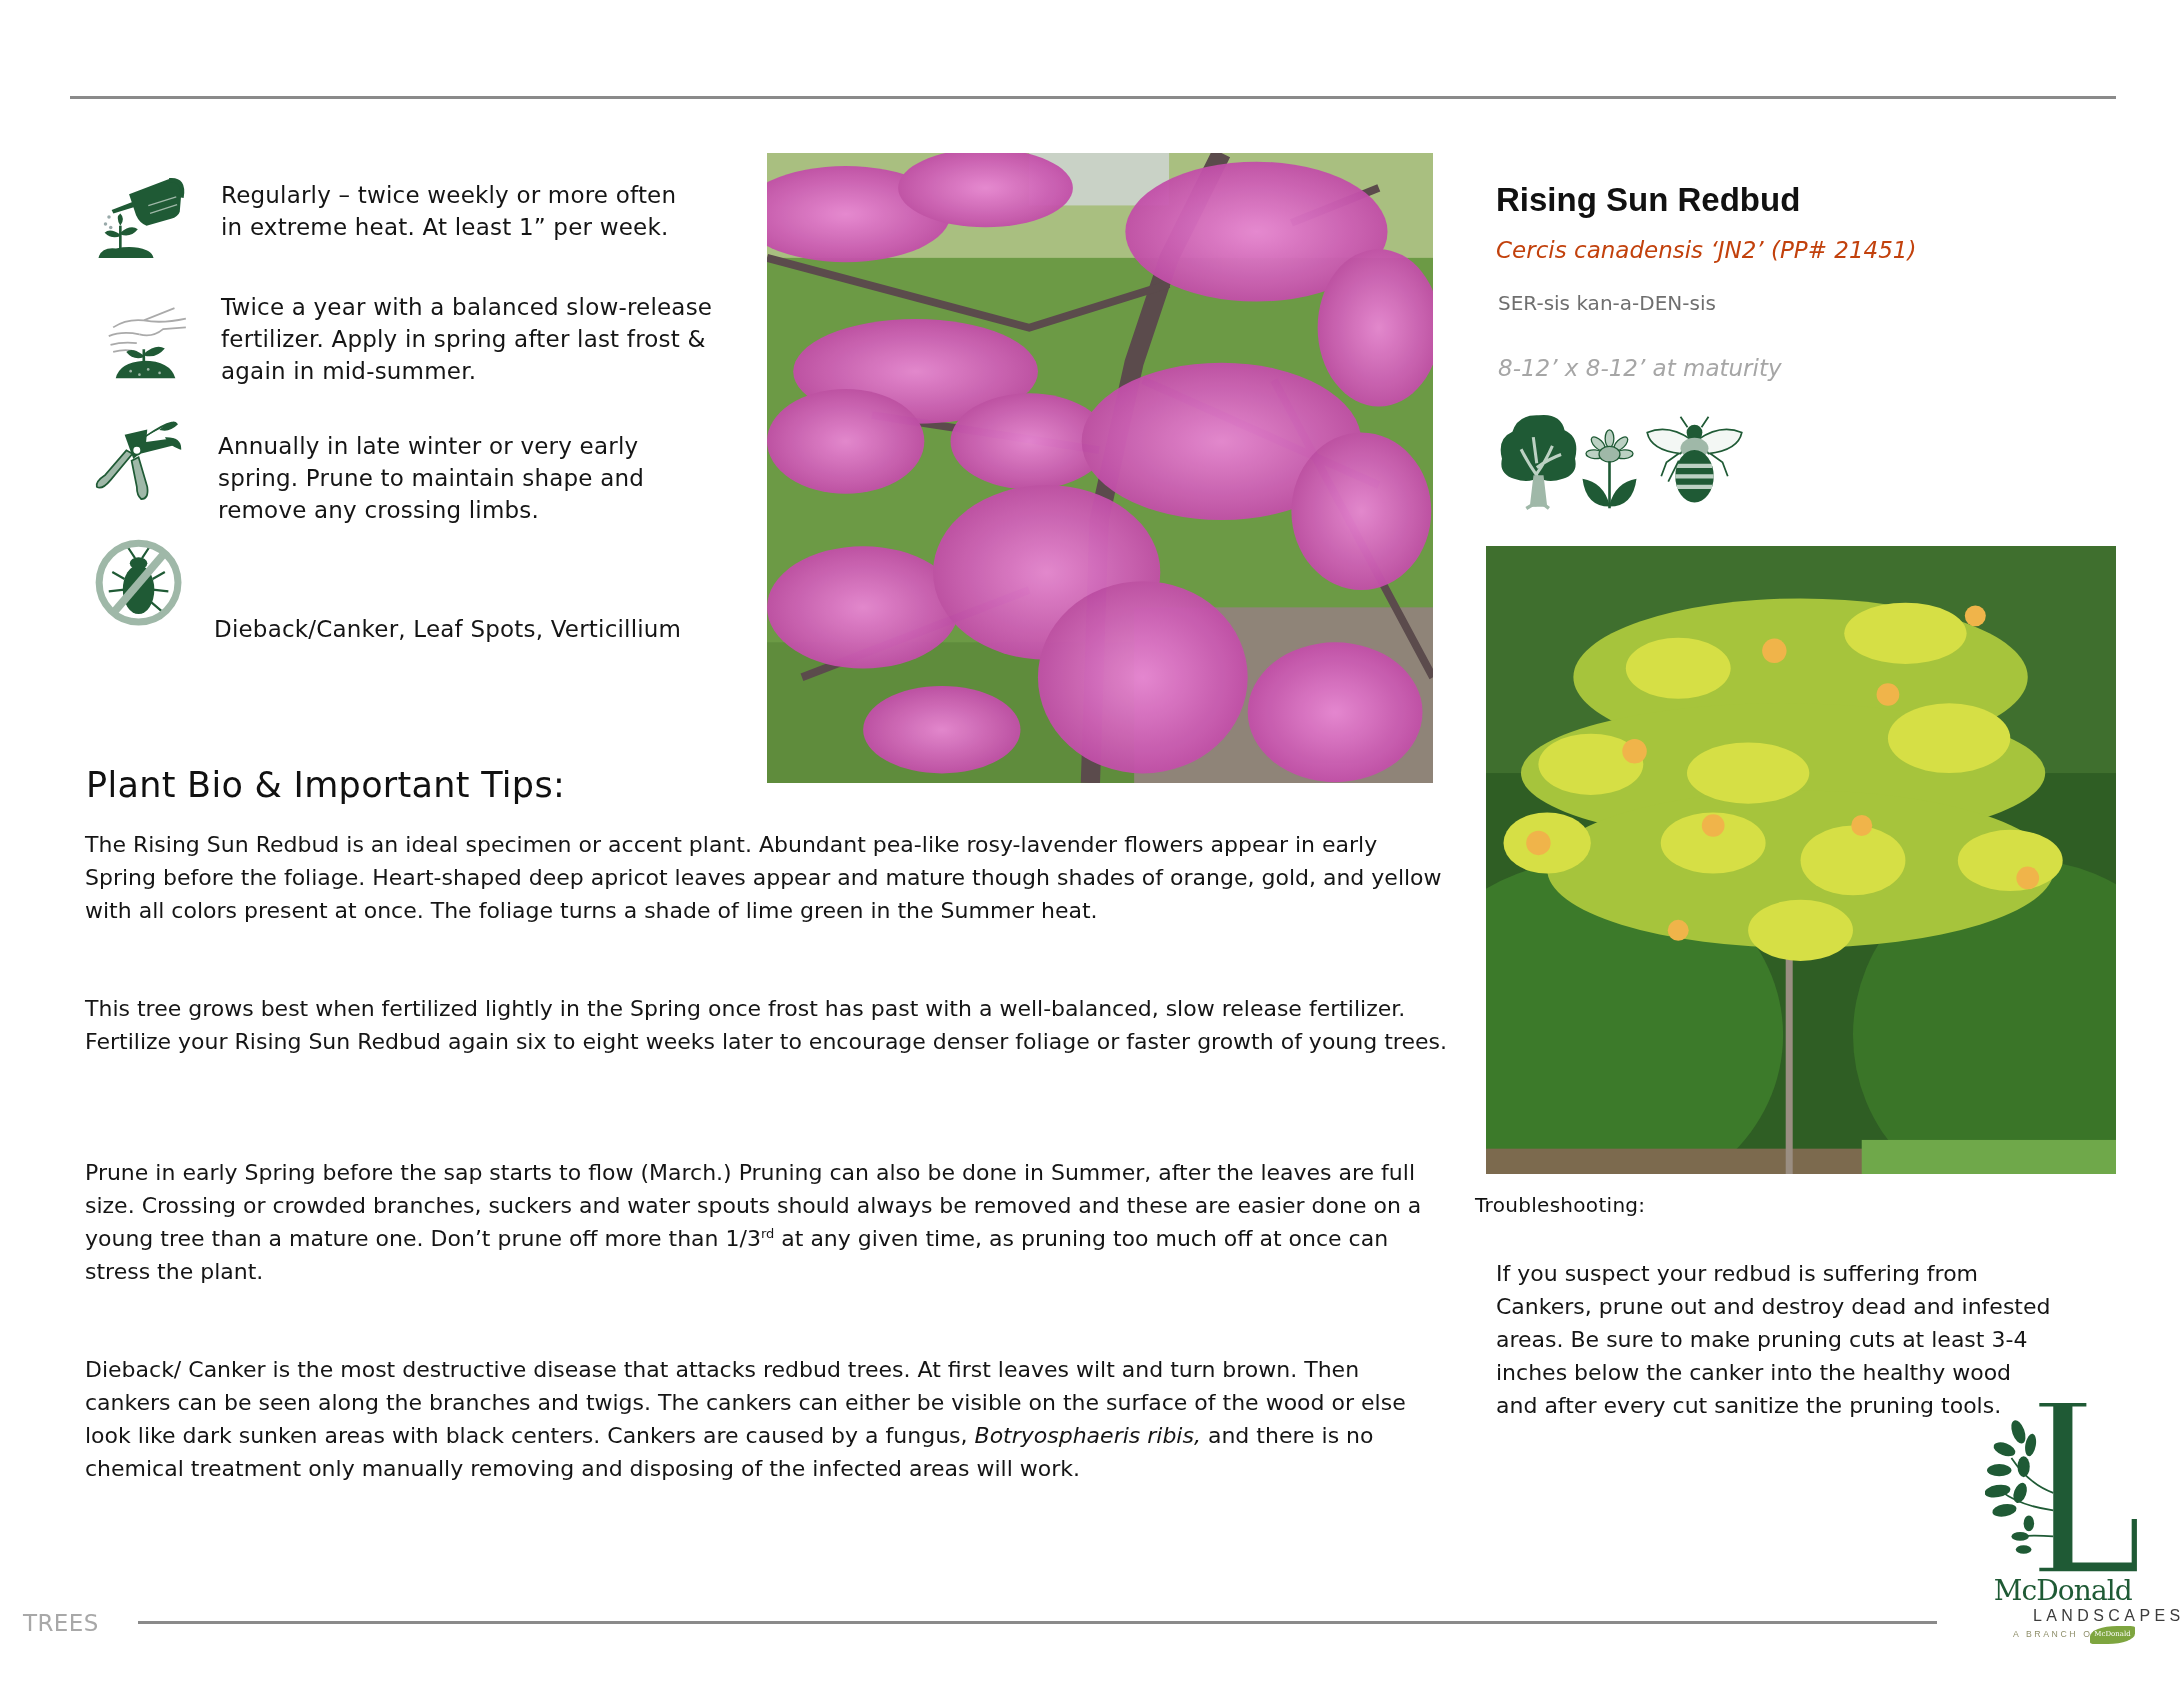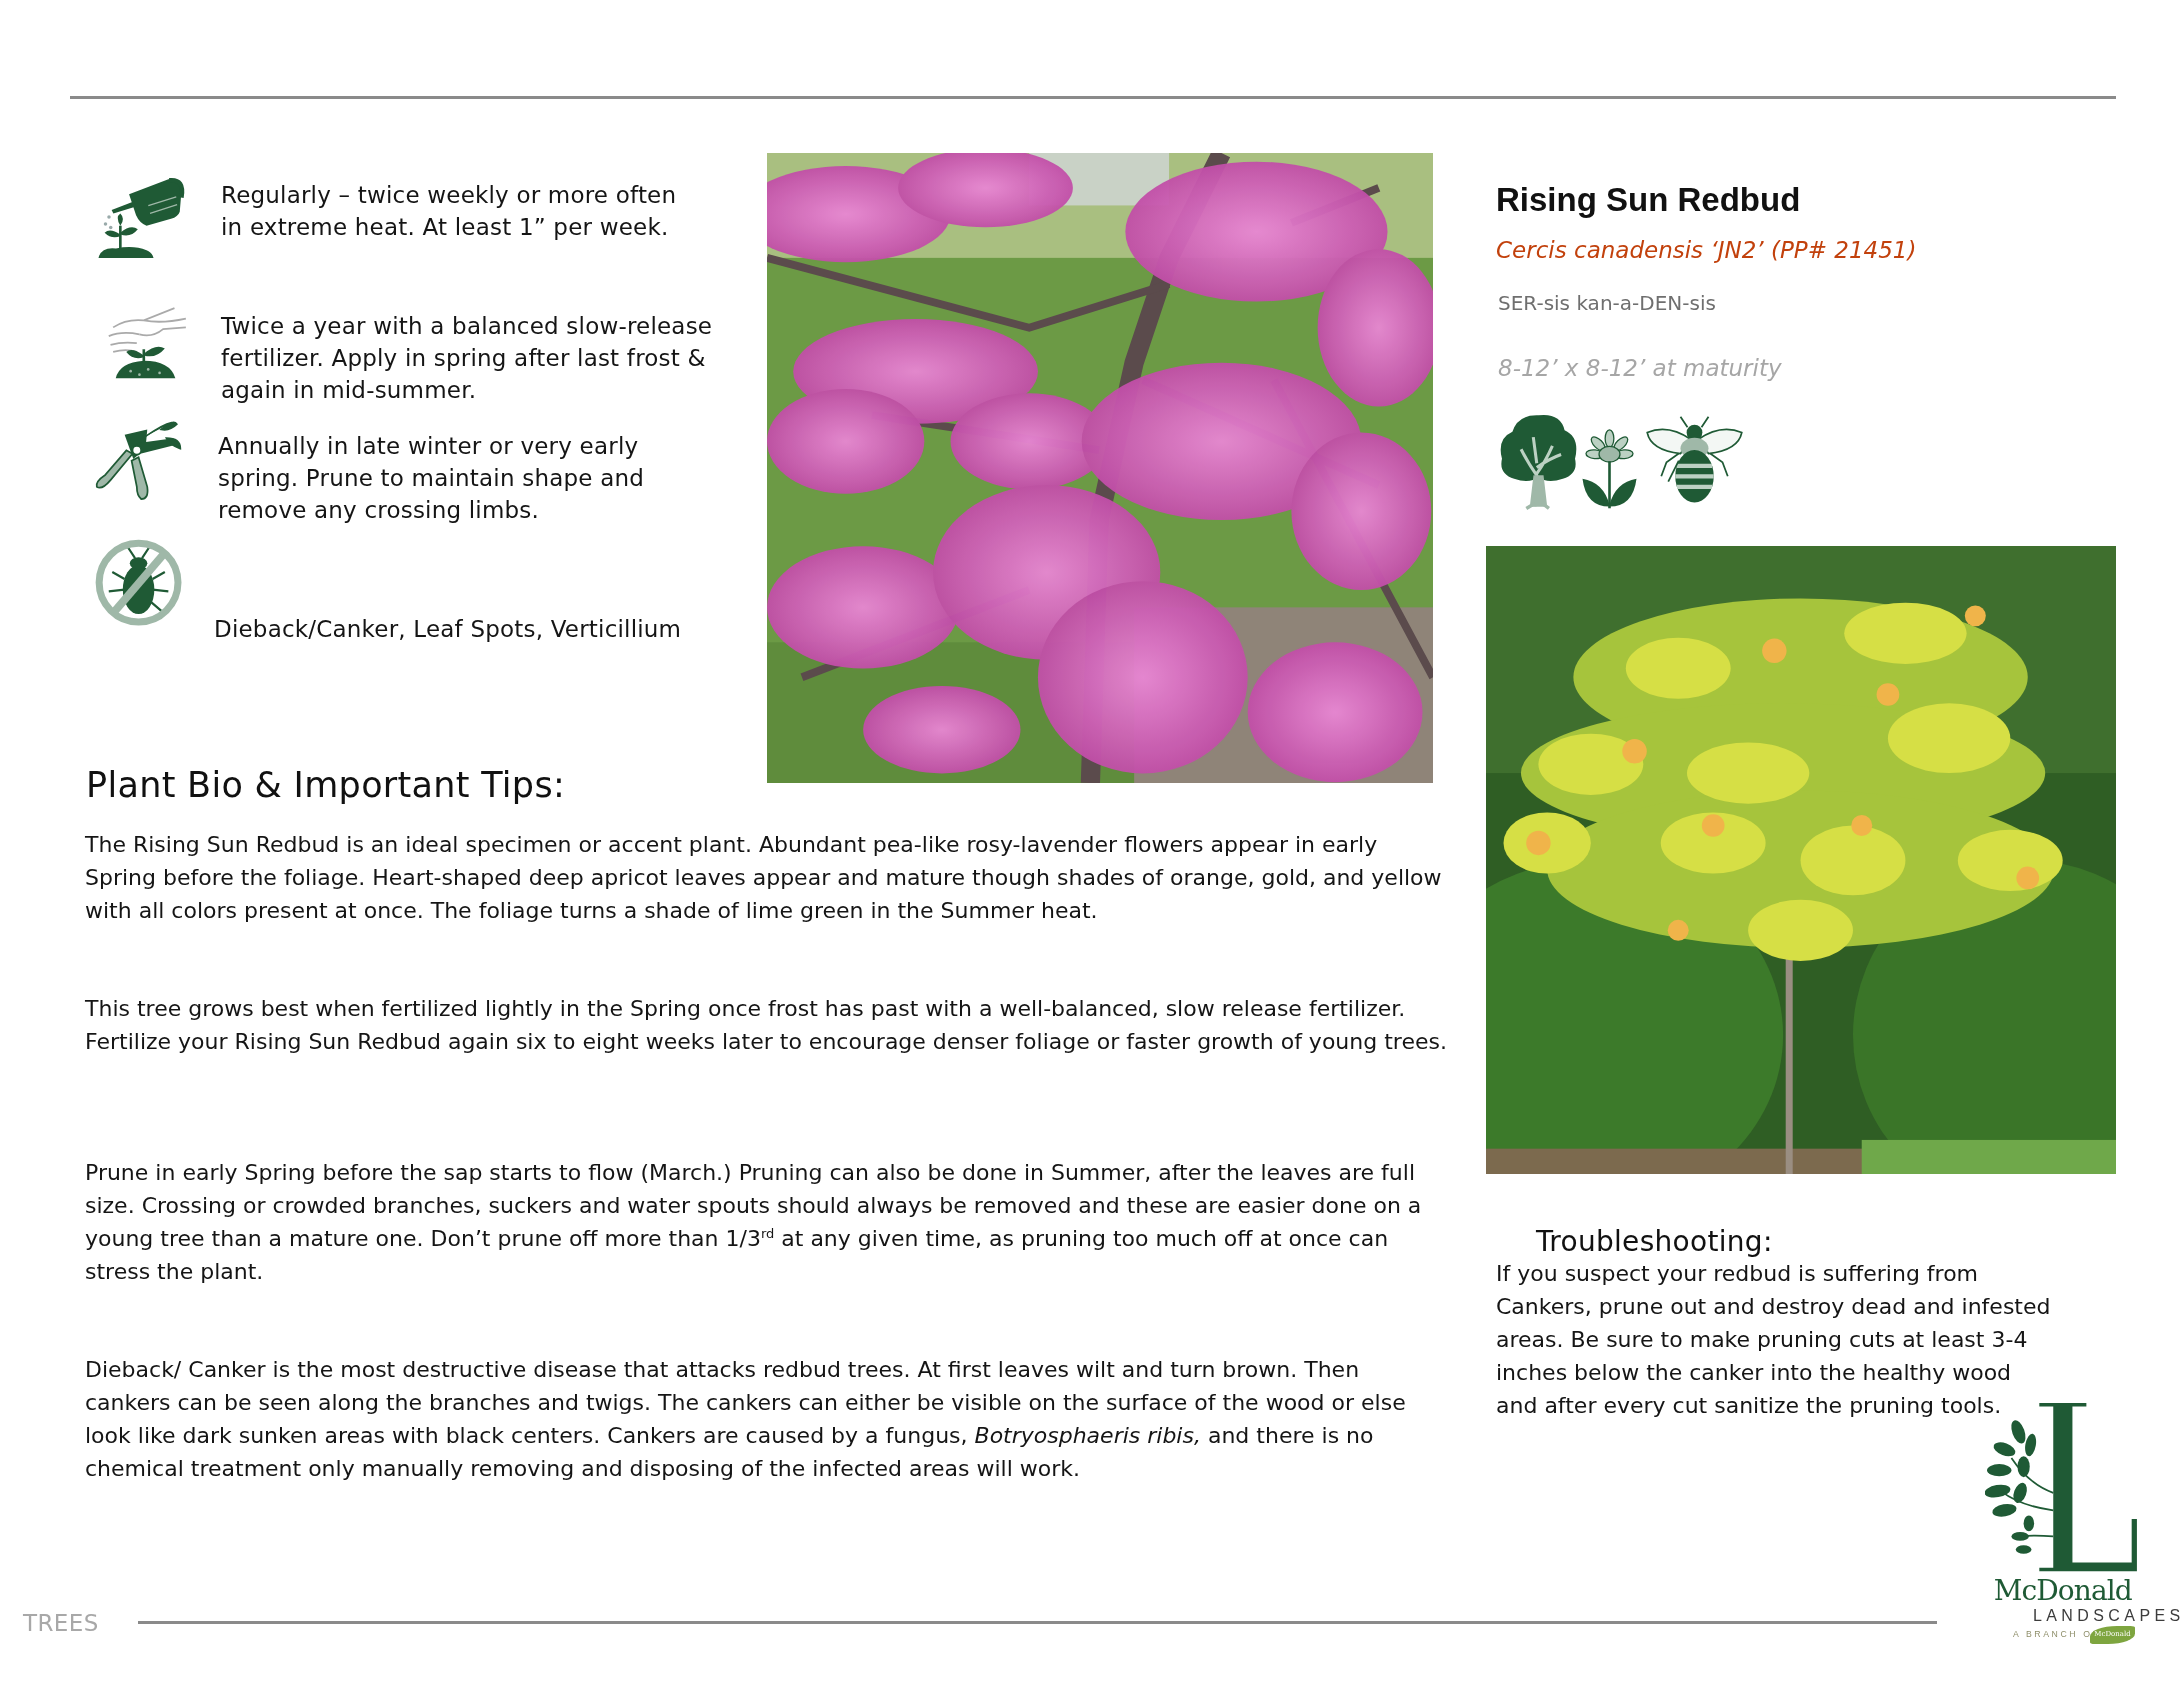--- a/index.html
+++ b/index.html
@@ -64,21 +64,21 @@
     <path d="M45 38 Q60 42 72 32 L98 30" stroke="#aaa" stroke-width="2" fill="none"></path>
     <path d="M50 80 L50 55" stroke="#1f5a35" stroke-width="3"></path>
     <path d="M50 62 Q36 52 30 58 Q38 68 50 64 Z M50 60 Q64 48 74 54 Q64 66 50 62 Z" fill="#1f5a35"></path>
     <path d="M18 88 Q22 70 50 68 Q80 68 86 88 Z" fill="#1f5a35"></path>
     <circle cx="35" cy="80" r="1.5" fill="#9fb8a8"></circle>
       <circle cx="55" cy="78" r="1.5" fill="#9fb8a8"></circle>
       <circle cx="68" cy="82" r="1.5" fill="#9fb8a8"></circle>
       <circle cx="45" cy="84" r="1.5" fill="#9fb8a8"></circle>
   </svg>
 </div>
-<div class="care-text" style="left:221px; top:310px;">
+<div class="care-text" style="left:221px; top:291px;">
   <div>Twice a year with a balanced slow-release</div>
   <div>fertilizer. Apply in spring after last frost &amp;</div>
   <div>again in mid-summer.</div>
 </div>
 
 <div class="care-icon" style="left:93px; top:419px;">
   <svg viewBox="0 0 105 100" width="92" height="87">
     <path d="M45 40 L20 70 Q10 82 4 78 Q2 72 14 64 L38 36 Z" fill="#9fb8a8" stroke="#1f5a35" stroke-width="2"></path>
     <path d="M52 44 L62 78 Q64 92 55 92 Q50 88 50 78 L44 48 Z" fill="#9fb8a8" stroke="#1f5a35" stroke-width="2"></path>
     <path d="M36 18 L62 12 L60 34 L46 46 Z" fill="#1f5a35"></path>
@@ -218,21 +218,21 @@
   </svg>
 </div>
 
 <div class="h-section" style="left:86px; top:765px;">Plant Bio &amp; Important Tips:</div>
 
 <div class="body-para" style="top:828px;">The Rising Sun Redbud is an ideal specimen or accent plant. Abundant pea-like rosy-lavender flowers appear in early Spring before the foliage. Heart-shaped deep apricot leaves appear and mature though shades of orange, gold, and yellow with all colors present at once. The foliage turns a shade of lime green in the Summer heat.</div>
 <div class="body-para" style="top:992px;">This tree grows best when fertilized lightly in the Spring once frost has past with a well-balanced, slow release fertilizer. Fertilize your Rising Sun Redbud again six to eight weeks later to encourage denser foliage or faster growth of young trees.</div>
 <div class="body-para" style="top:1156px;"><span>Prune in early Spring before the sap starts to flow (March.) Pruning can also be done in Summer, after the leaves are full size. Crossing or crowded branches, suckers and water spouts should always be removed and these are easier done on a young tree than a mature one. Don’t prune off more than 1/3</span><sup>rd</sup><span> at any given time, as pruning too much off at once can stress the plant.</span></div>
 <div class="body-para" style="top:1353px;"><span>Dieback/ Canker is the most destructive disease that attacks redbud trees. At first leaves wilt and turn brown. Then cankers can be seen along the branches and twigs. The cankers can either be visible on the surface of the wood or else look like dark sunken areas with black centers. Cankers are caused by a fungus, </span><i>Botryosphaeris ribis,</i><span> and there is no chemical treatment only manually removing and disposing of the infected areas will work.</span></div>
 
-<div class="h-section" style="left:1536px; top:1193px; font-size:28px;margin-top:32px;">Troubleshooting:</div>
+<div class="h-section" style="left:1475px; top:1193px; font-size:20px;">Troubleshooting:</div>
 <div class="trouble-text">If you suspect your redbud is suffering from Cankers, prune out and destroy dead and infested areas. Be sure to make pruning cuts at least 3-4 inches below the canker into the healthy wood and after every cut sanitize the pruning tools.</div>
 
 <div class="footer-label">TREES</div>
 <div class="rule" style="left:138px; top:1621px; width:1799px;"></div>
 
 <div class="logo">
   <svg class="abs" viewBox="0 0 230 210" width="201" height="183" style="left:0; top:0;">
     <path d="M62 7 L116 7 L116 11 L100 11 L100 190 L168 190 L168 140 L174 140 L174 200 L62 200 L62 196 L78 196 L78 11 L62 11 Z" fill="#1f5a35"></path>
     <g fill="#1f5a35">
       <ellipse cx="38" cy="40" rx="7" ry="14" transform="rotate(-20 38 40)"></ellipse>

